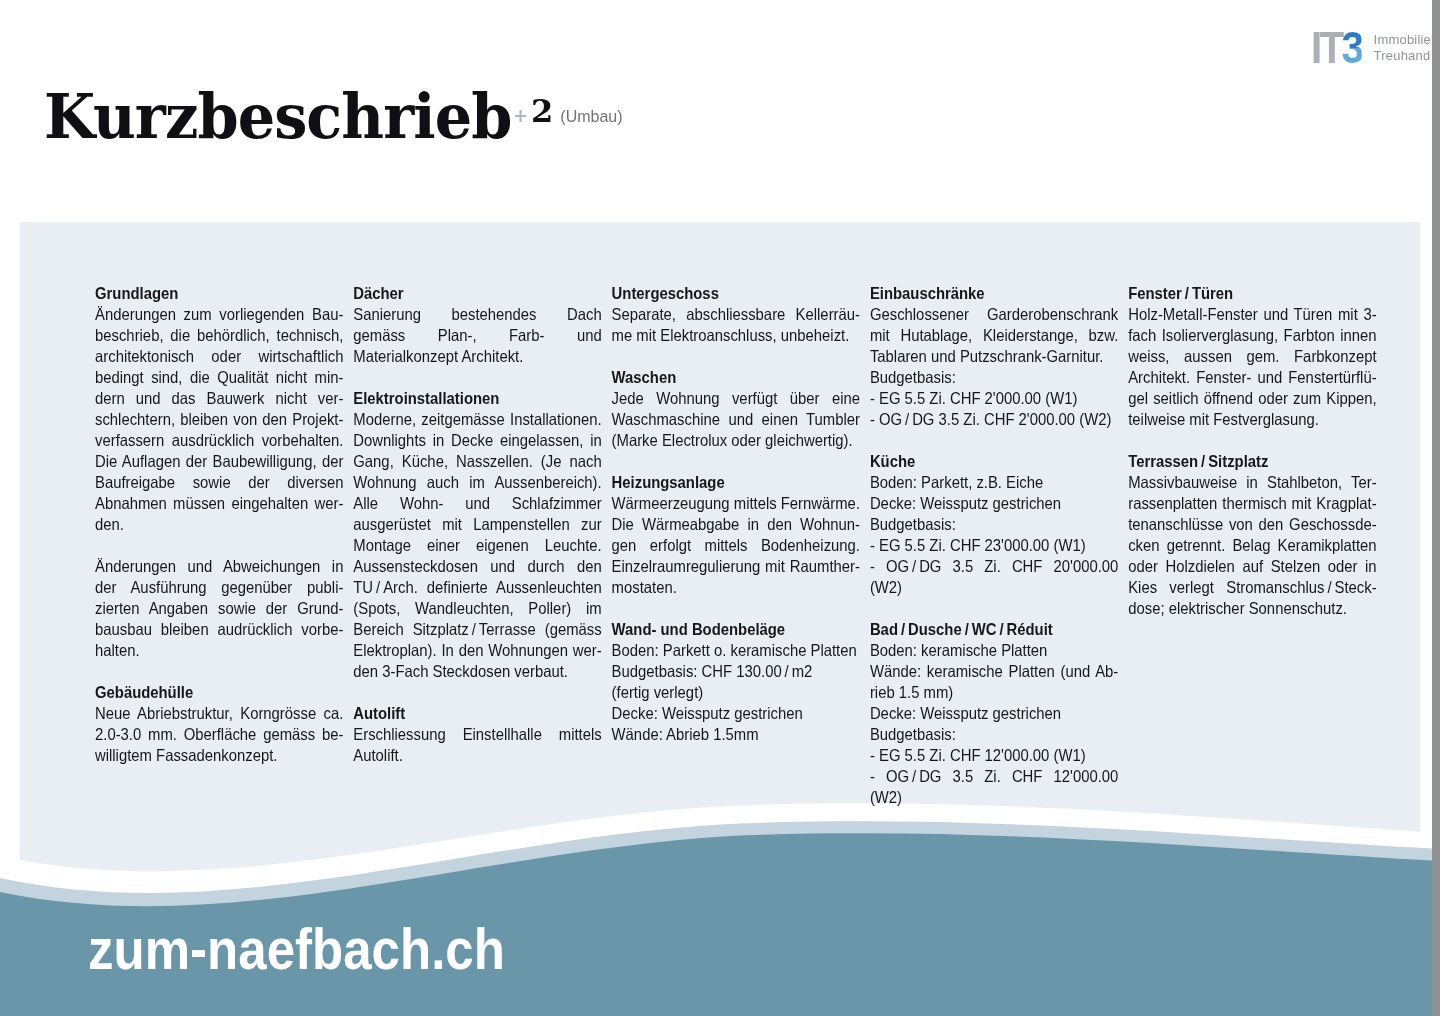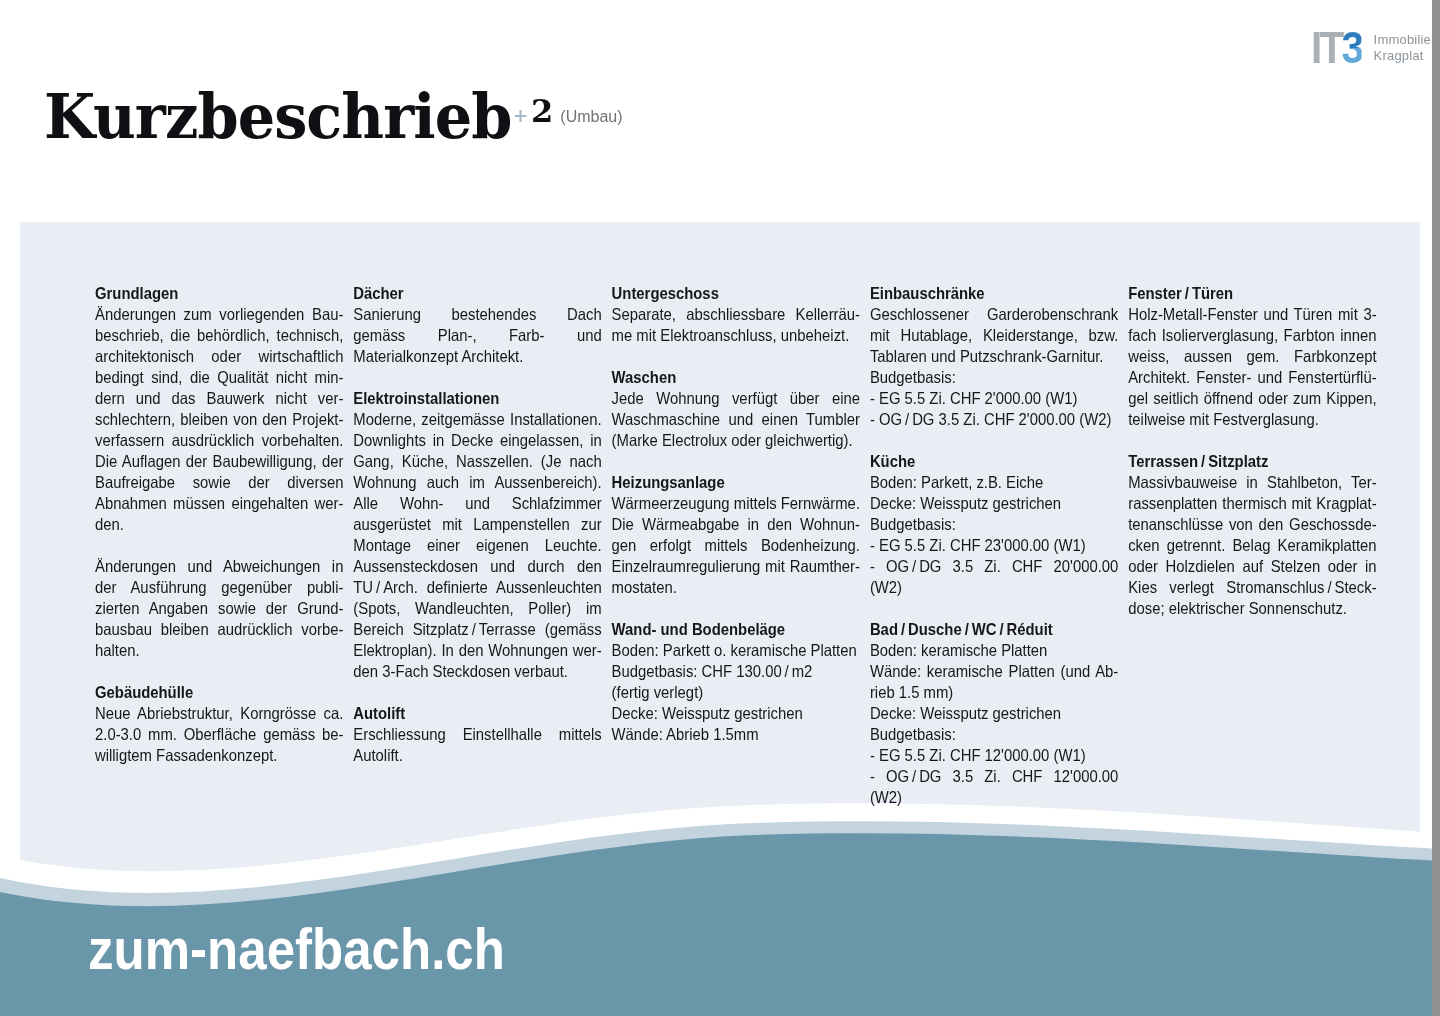--- a/index.html
+++ b/index.html
@@ -147,21 +147,21 @@
   <span class="st-num">2</span>
   <span class="st-note">(Umbau)</span>
 </div>
 
 <div class="logo">
   <div class="glyphs">
     <span class="g-it">IT</span><span class="g-3">3</span>
   </div>
   <div class="wordmark">
     <span>Immobilien</span>
-    <span>Kragplat</span>
+    <span>Treuhand</span>
   </div>
 </div>
 
 <div class="cols" id="columns">
     <div class="col">
       <div class="heading">Grundlagen</div>
       <div class="para">Änderungen zum vorliegenden Bau­beschrieb, die behördlich, technisch, architektonisch oder wirtschaftlich bedingt sind, die Qualität nicht min­dern und das Bauwerk nicht ver­schlechtern, bleiben von den Projekt­verfassern ausdrücklich vorbehalten. Die Auflagen der Baubewilligung, der Baufreigabe sowie der diversen Abnahmen müssen eingehalten wer­den.</div>
       <div class="spacer"></div>
       <div class="para">Änderungen und Abweichungen in der Ausführung gegenüber publi­zierten Angaben sowie der Grund­bausbau bleiben audrücklich vorbe­halten.</div>
       <div class="spacer"></div>

